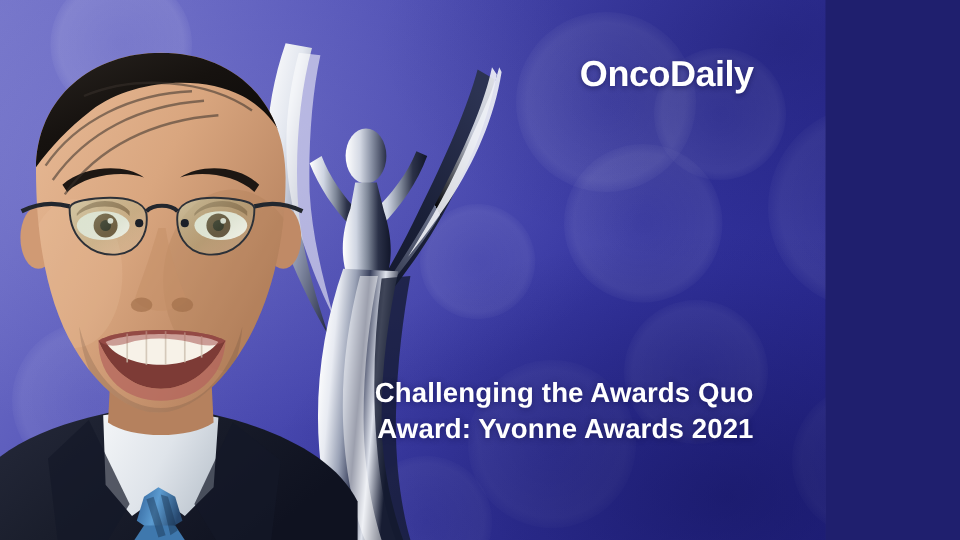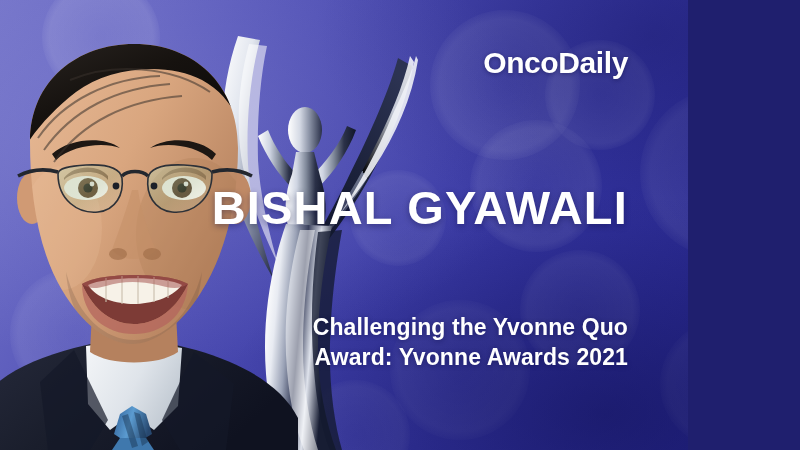--- a/index.html
+++ b/index.html
@@ -287,20 +287,19 @@
       <path d="M140 154 C 146 148, 160 148, 166 154" stroke="#23272e" stroke-width="3.4" fill="none"></path>
       <path d="M76 150 C 62 146, 48 148, 36 154" stroke="#23272e" stroke-width="3.6" fill="none"></path>
       <path d="M230 150 C 244 146, 258 148, 270 154" stroke="#23272e" stroke-width="3.6" fill="none"></path>
       <circle cx="134" cy="164" r="3.4" fill="#1c2028"></circle>
       <circle cx="172" cy="164" r="3.4" fill="#1c2028"></circle>
     </g>
   </svg>
 
   <div class="txt" id="logo">OncoDaily</div>
 
-  <div class="txt" id="name">BISHAL GYAWALI</div>
 
   <div class="txt" id="award">
-    <div class="line">Challenging the Yvonne Quo</div>
+    <div class="line">Challenging the Awards Quo</div>
     <div class="line">Award: Yvonne Awards 2021</div>
   </div>
 
 </div>
 
 </body></html>

